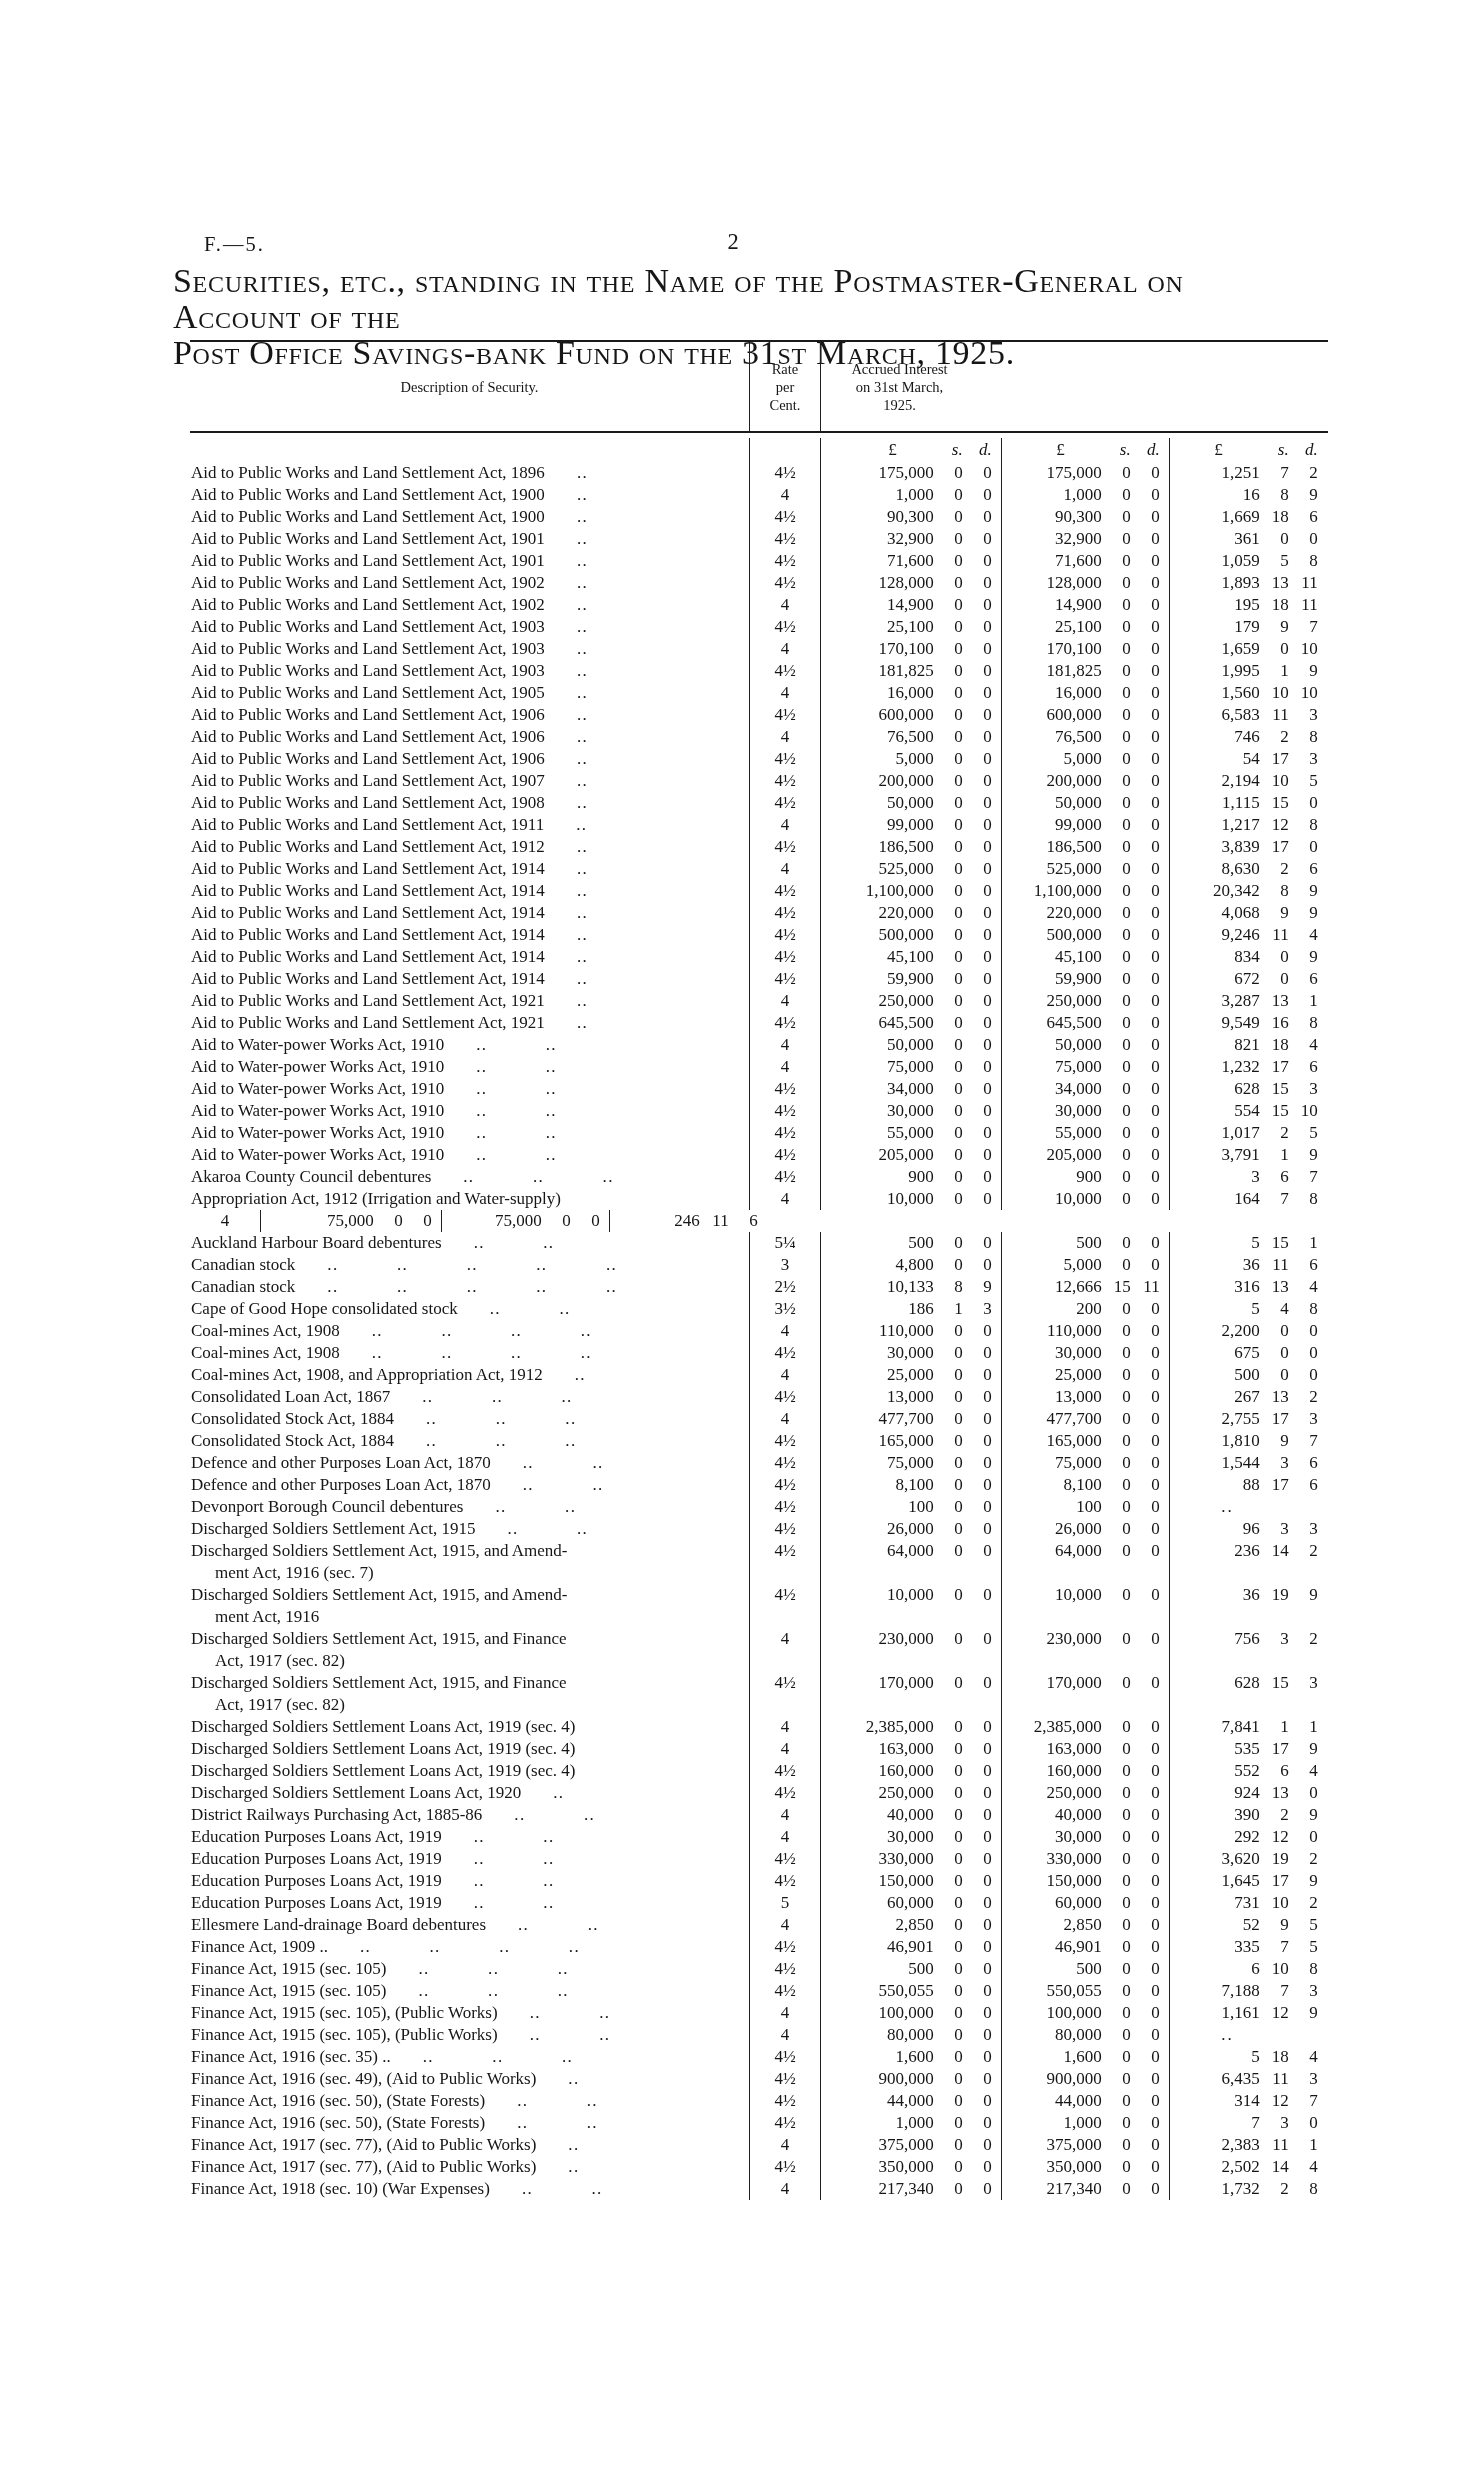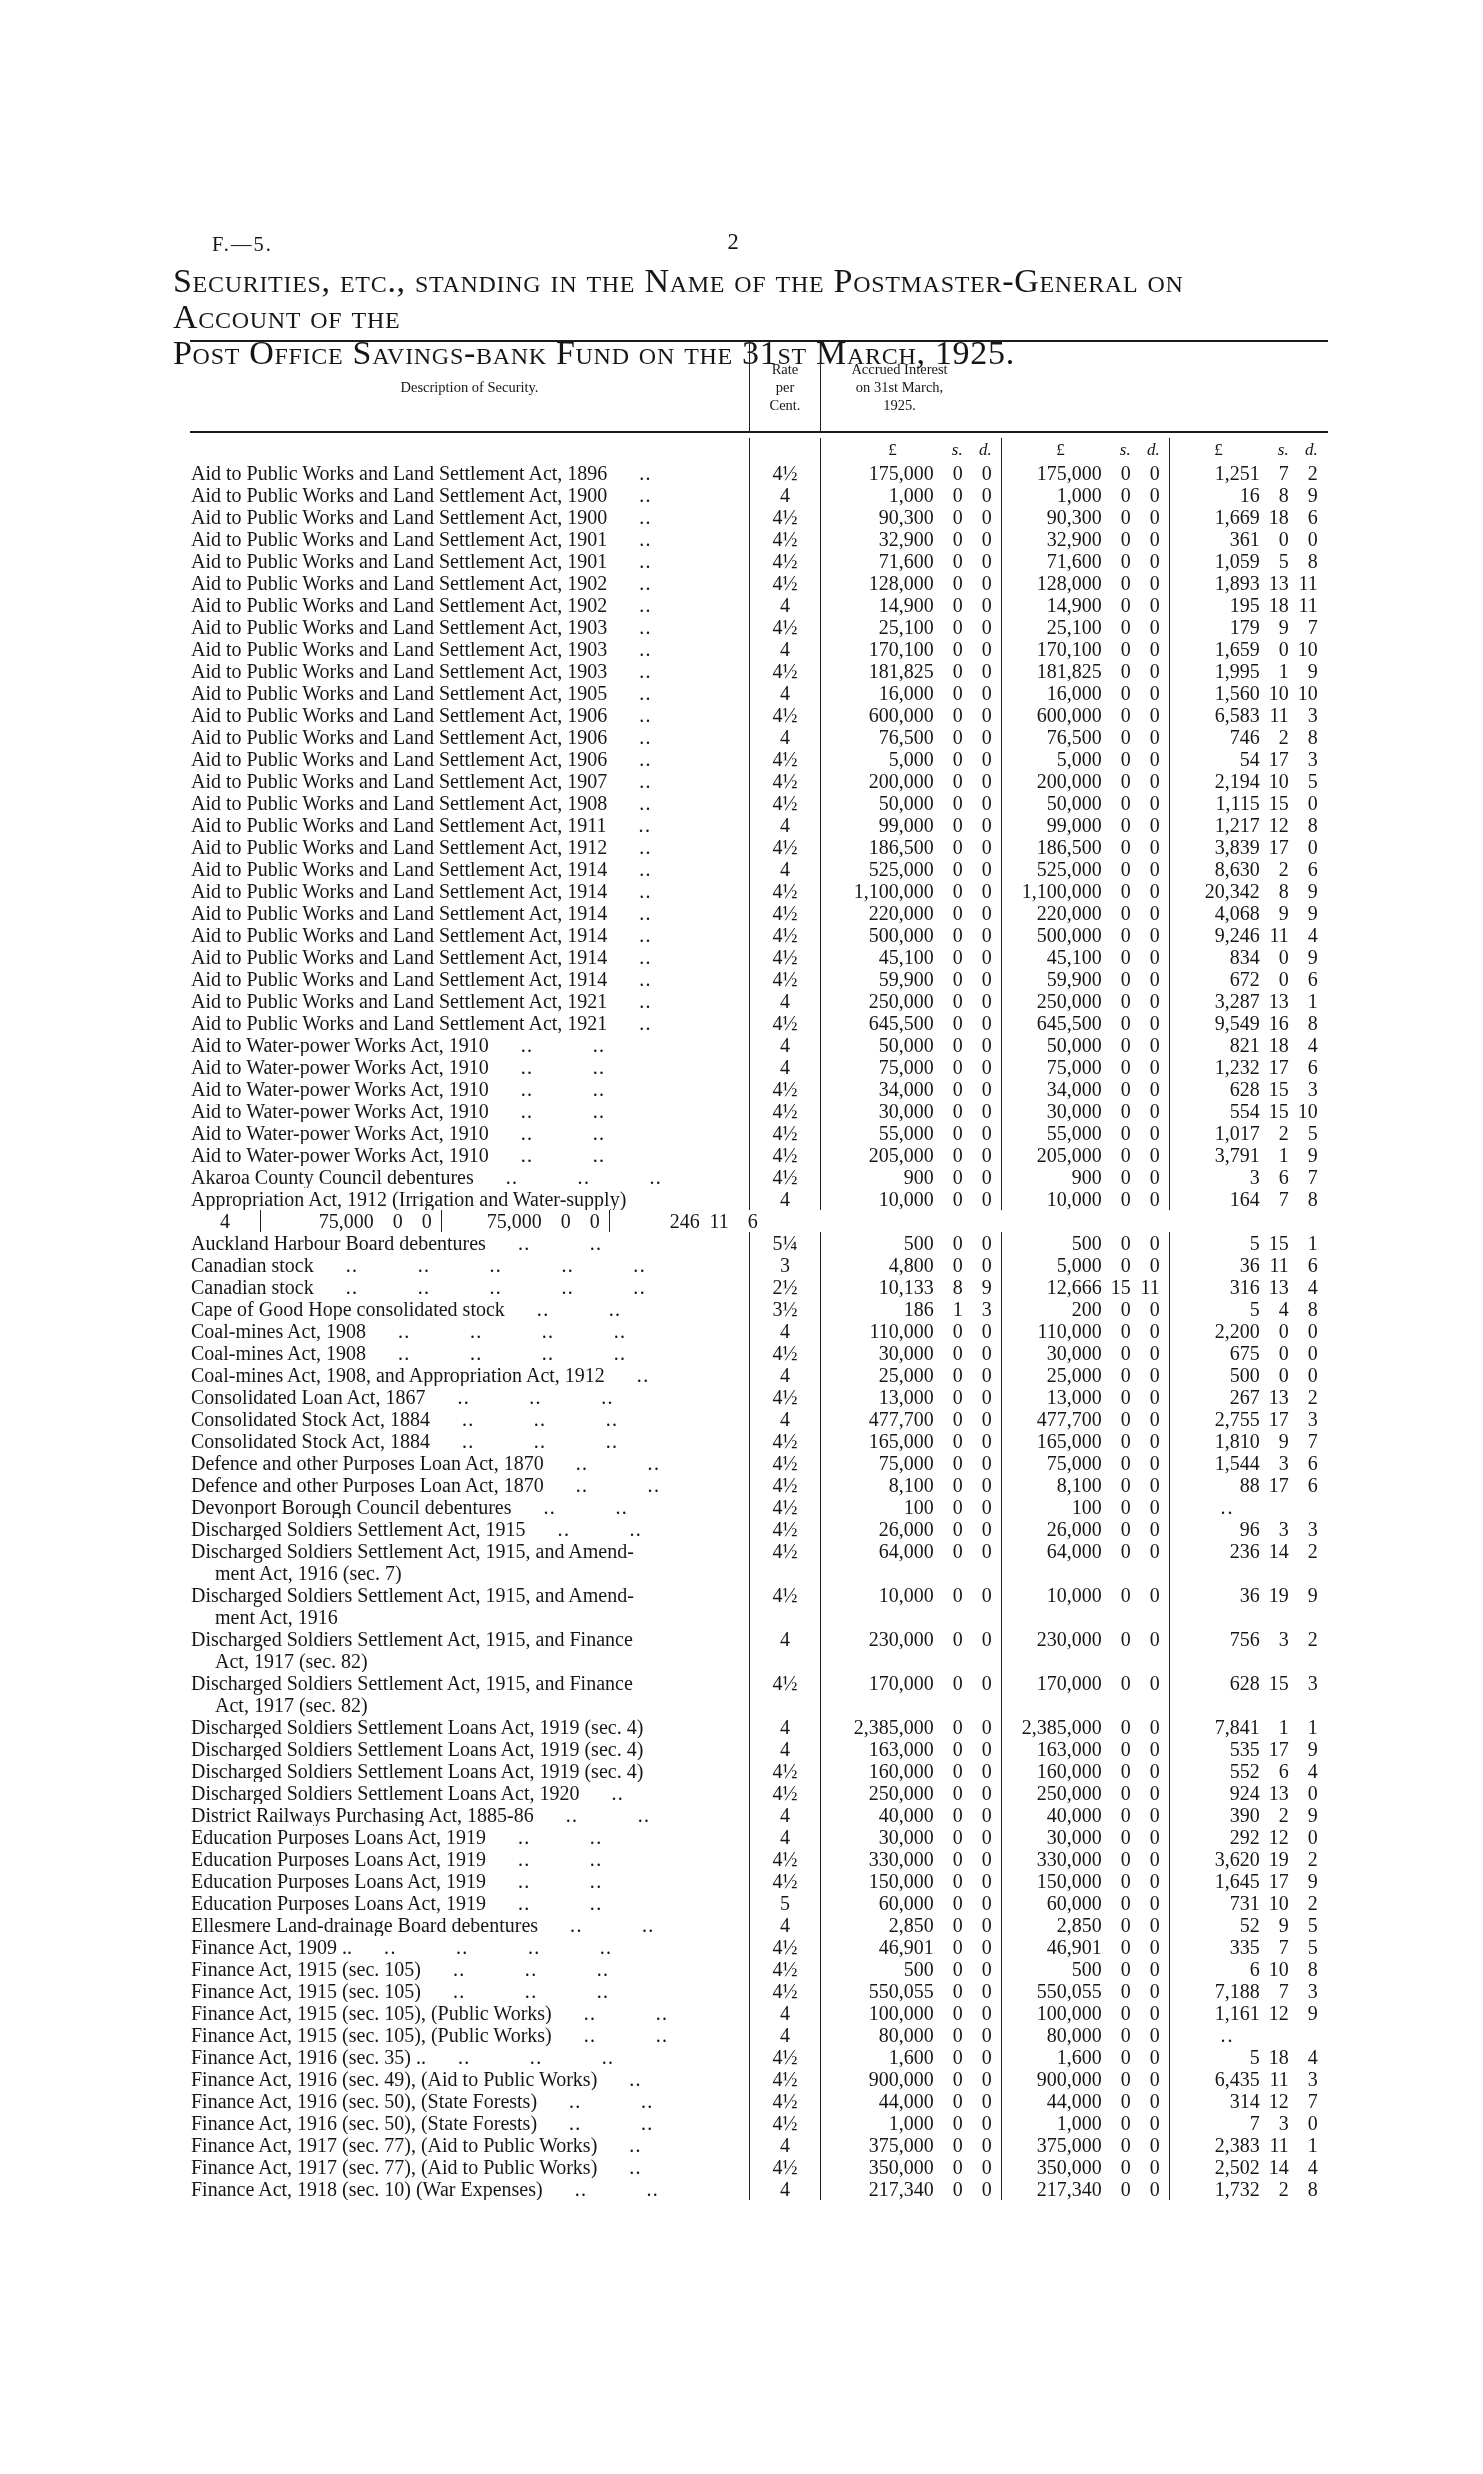--- a/index.html
+++ b/index.html
@@ -2,39 +2,39 @@
 <html style="font-size:10.6px"><head>
 <meta charset="utf-8">
 <style>
   html,body { margin:0; padding:0; background:#e8e8e8; }
   .page {
     position:relative; width:1484px; height:2475px; margin:0 auto;
     background:#ffffff; color:#161616; overflow:hidden;
     font-family:"Liberation Serif","DejaVu Serif",serif;
   }
   .abs { position:absolute; }
-  .docref { left:212px; top:233px; font-size:20.5px; letter-spacing:2px; }
+  .docref { left:204px; top:233px; font-size:20.5px; letter-spacing:2px; }
   .pageno { left:178px; top:229px; width:1110px; text-align:center; font-size:22.5px; }
   .title {
     left:173px; top:263px; width:1138px; text-align:left;
     font-variant:small-caps; font-size:34px; line-height:36px; letter-spacing:0.7px;
     white-space:pre-line;
   }
   .table { position:absolute; left:190px; top:340px; width:1138px; border-top:2.6px solid #1a1a1a; }
   .thead { display:flex; align-items:stretch; border-bottom:2.6px solid #1a1a1a; height:89px;
            font-size:14.5px; line-height:18px; }
   .hc { display:flex; align-items:center; justify-content:center; text-align:center;
         white-space:pre-line; box-sizing:border-box; padding:2.6px 4px; }
   .bR { border-right:1.3px solid #1f1f1f; }
   .w-desc{width:560px;} .w-rate{width:71px;} .w-cost{width:181px;} .w-nom{width:168px;} .w-int{width:157px;}
   .c { box-sizing:border-box; }
   .mh { display:flex; margin-top:5.3px; font-size:17px; line-height:24px; }
   .mh .s,.mh .d { font-style:italic; }
   .mh .gbp { padding-right:37px; }
-  .tbody { font-size:20px; }
+  .tbody { font-size:17px; }
   .r { display:flex; line-height:22px; }
   .desc { padding:0 5.3px 0 25px; text-indent:-24px; white-space:pre-line; overflow:hidden; }
   .rate { text-align:center; }
   .m { display:flex; }
   .gbp { flex:1; text-align:right; }
   .s { width:29px; text-align:right; }
   .d { width:29px; text-align:right; padding-right:9.3px; }
   .blank { flex:1; text-align:center; padding-right:42px; letter-spacing:2px; }
   .leaders { display:inline; margin-left:32px; word-spacing:53px; letter-spacing:1.3px; white-space:nowrap; }
 </style>

